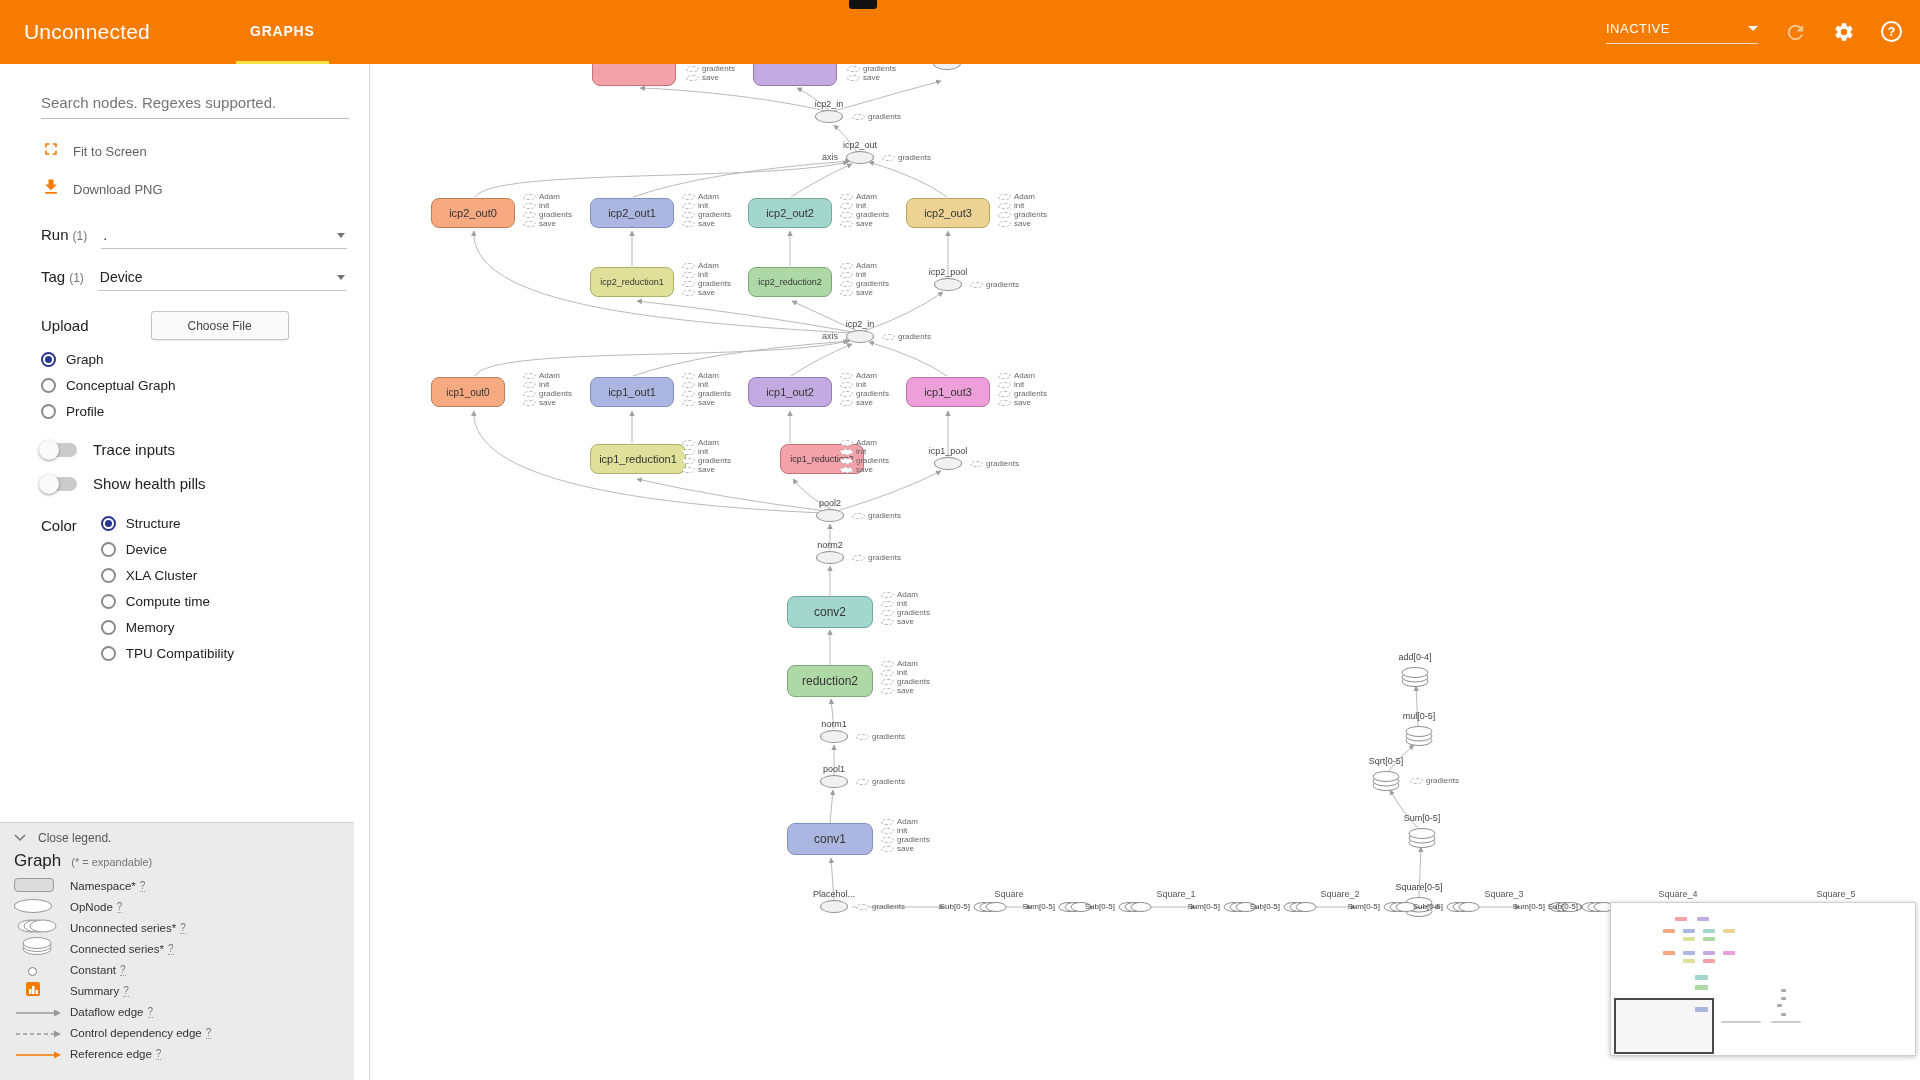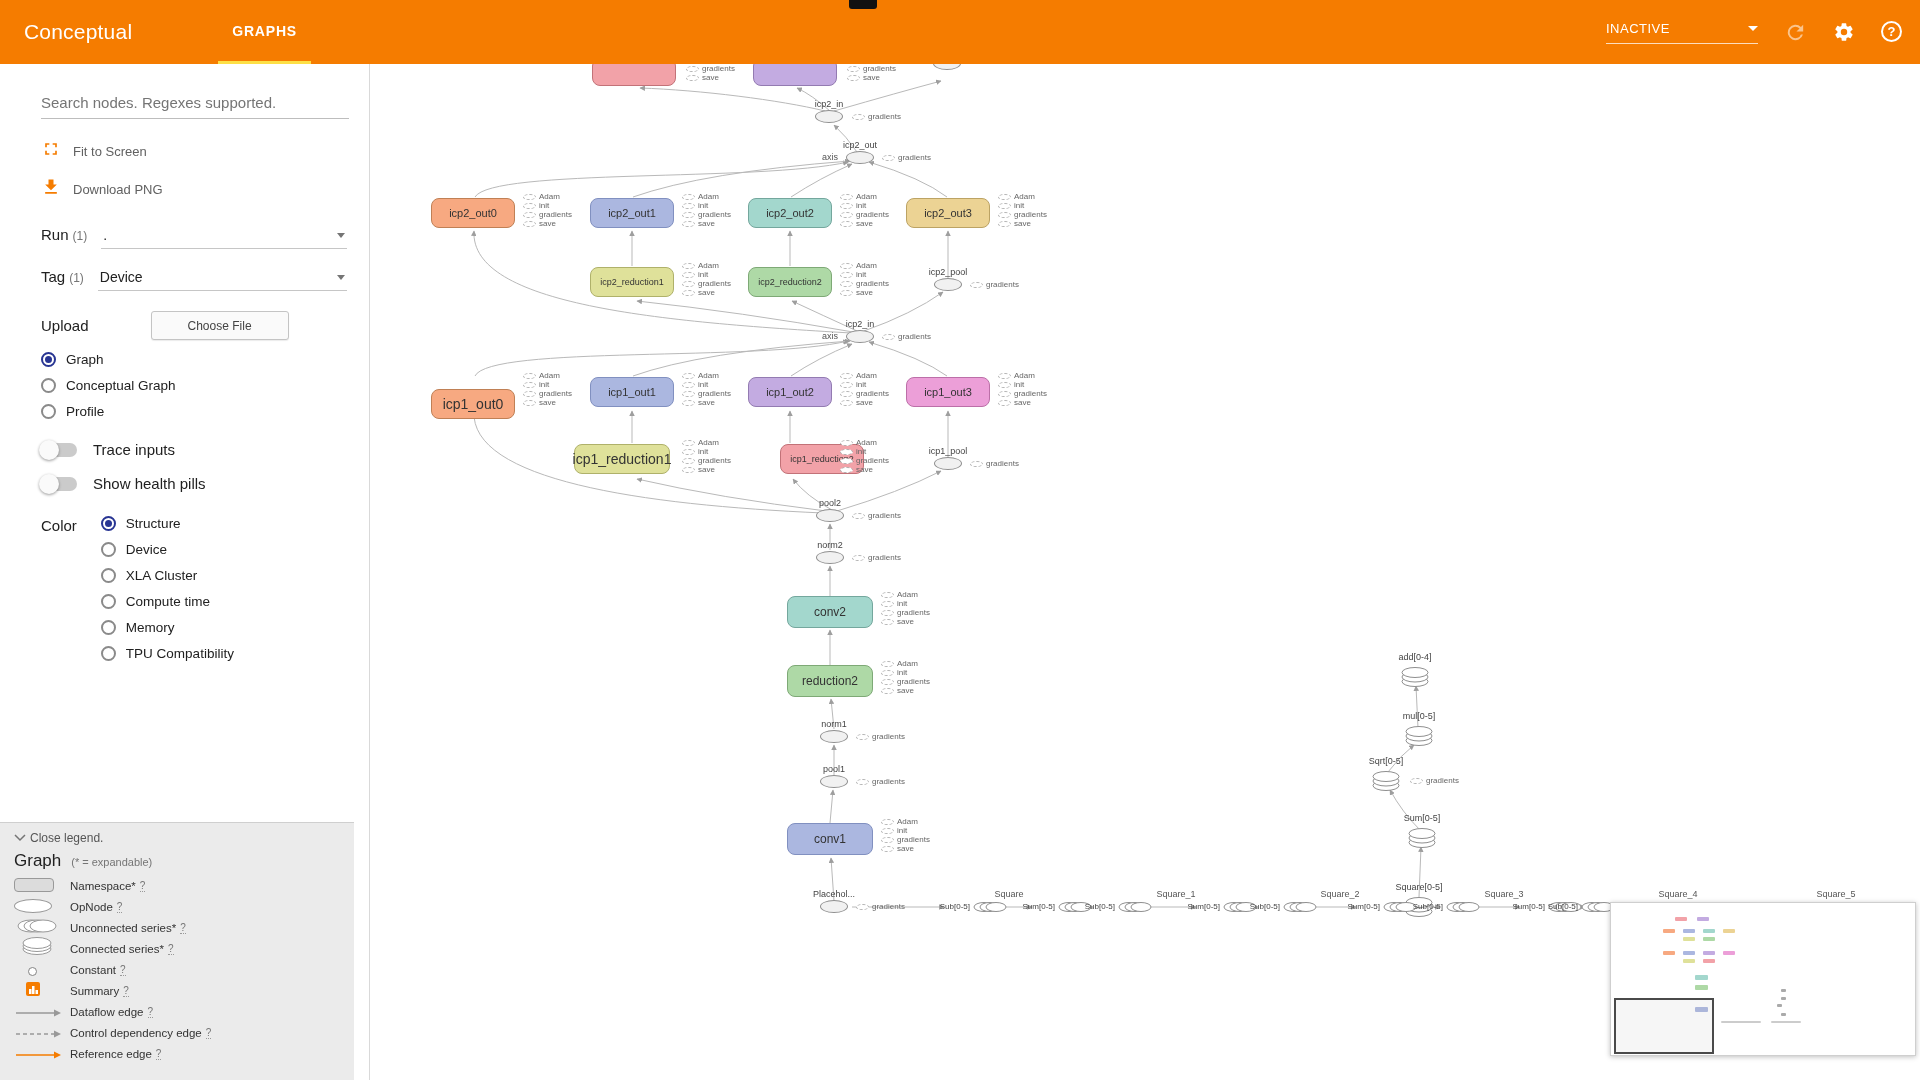--- a/index.html
+++ b/index.html
@@ -53,21 +53,21 @@
   .color-section{margin-top:24px;display:flex}
   .color-title{font-size:15px;margin-right:24px;margin-top:1px}
   .sub-colors{margin-top:18px;font-size:11px;color:#616161}
   .sub-row{display:flex;align-items:center;margin-top:6px}
   .sub-key{width:52px;color:#9e9e9e}
   .swatch{width:36px;height:14px;border:1px solid #9e9e9e;border-radius:6px;background:#fff;margin-right:14px}
 
   
   .legendp{position:absolute;left:0;bottom:0;width:354px;height:258px;background:#ebebeb;
     border-top:1px solid #cfcfcf;z-index:25;padding:8px 14px 0 14px}
-  .close-row{display:flex;align-items:center;gap:4px;cursor:pointer}
+  .close-row{display:flex;align-items:center;gap:12px;cursor:pointer}
   .close-row .c-txt{font-size:12px;color:#555}
   .legend-title-row{display:flex;align-items:baseline;gap:10px;margin-top:6px}
   .legend-title{font-size:17px;color:#212121}
   .legend-note{font-size:11px;color:#757575}
   .litem{display:flex;align-items:flex-end;height:20px;margin-top:1px}
   .lshape{width:56px;display:flex;align-items:center;flex:none}
   .llabel{font-size:11.5px;color:#333}
   .lhelp{font-size:10px;color:#757575;margin-left:4px;border-bottom:1px dotted #999;cursor:pointer}
 
   
@@ -86,21 +86,21 @@
   .ann-txt{font-size:8px;color:#666;line-height:8px;white-space:nowrap}
   .xlab{position:absolute;font-size:9px;color:#555;z-index:3;white-space:nowrap}
   .minimap{position:absolute;background:#fff;border:1px solid #cfcfcf;box-shadow:0 1px 5px rgba(0,0,0,.25);z-index:8}
   .mm-mark{position:absolute;border-radius:1px}
   .mm-view{position:absolute;border:2px solid #4a4a4a;background:rgba(180,180,180,.12);cursor:move}
 </style>
 </head>
 <body>
 
 <div class="header">
-  <div class="logo">Conceptual</div>
+  <div class="logo">Unconnected</div>
   <div class="tab">GRAPHS</div>
   <div class="header-right">
     <div class="status-select">
       <span>INACTIVE</span>
       <span class="caret-w"></span>
     </div>
     <span class="hicon" style="opacity:.55">
       <svg width="23" height="23" viewBox="0 0 24 24">
           <path d="M17.65 6.35A8 8 0 1 0 19.73 14h-2.08a6 6 0 1 1-1.41-6.24L13 11h7V4l-2.35 2.35z" fill="#fff"></path>
         </svg>
@@ -168,25 +168,25 @@
       <path d="M1428,907 L1440,907" fill="none" stroke="#b9b9b9" stroke-width="1" marker-end="url(#arr)"></path>
       <path d="M1470,907 L1520,907" fill="none" stroke="#b9b9b9" stroke-width="1" marker-end="url(#arr)"></path>
       <path d="M1573,907 L1585,907" fill="none" stroke="#b9b9b9" stroke-width="1" marker-end="url(#arr)"></path>
     </svg>
     <div class="ns" style="left: 431px; top: 198px; width: 84px; height: 30px; background: rgb(247, 169, 129); border-color: rgb(192, 128, 85); font-size: 11px;">icp2_out0</div>
     <div class="ns" style="left: 590px; top: 198px; width: 84px; height: 30px; background: rgb(171, 183, 224); border-color: rgb(129, 144, 192); font-size: 11px;">icp2_out1</div>
     <div class="ns" style="left: 748px; top: 198px; width: 84px; height: 30px; background: rgb(163, 215, 205); border-color: rgb(116, 167, 157); font-size: 11px;">icp2_out2</div>
     <div class="ns" style="left: 906px; top: 198px; width: 84px; height: 30px; background: rgb(236, 211, 148); border-color: rgb(188, 163, 100); font-size: 11px;">icp2_out3</div>
     <div class="ns" style="left: 590px; top: 267px; width: 84px; height: 30px; background: rgb(223, 225, 154); border-color: rgb(175, 177, 106); font-size: 9px;">icp2_reduction1</div>
     <div class="ns" style="left: 748px; top: 267px; width: 84px; height: 30px; background: rgb(174, 217, 166); border-color: rgb(126, 169, 118); font-size: 9px;">icp2_reduction2</div>
-    <div class="ns" style="left: 431px; top: 377px; width: 84px; height: 30px; background: rgb(247, 169, 129); border-color: rgb(192, 128, 85); font-size: 14px; margin-top: 12px;">icp1_out0</div>
+    <div class="ns" style="left: 431px; top: 377px; width: 74px; height: 30px; background: rgb(247, 169, 129); border-color: rgb(192, 128, 85); font-size: 10px;">icp1_out0</div>
     <div class="ns" style="left: 590px; top: 377px; width: 84px; height: 30px; background: rgb(171, 183, 224); border-color: rgb(129, 144, 192); font-size: 11px;">icp1_out1</div>
     <div class="ns" style="left: 748px; top: 377px; width: 84px; height: 30px; background: rgb(195, 171, 225); border-color: rgb(147, 123, 177); font-size: 11px;">icp1_out2</div>
     <div class="ns" style="left: 906px; top: 377px; width: 84px; height: 30px; background: rgb(236, 159, 216); border-color: rgb(188, 111, 168); font-size: 11px;">icp1_out3</div>
-    <div class="ns" style="left: 574px; top: 444px; width: 96px; height: 30px; background: rgb(223, 225, 154); border-color: rgb(175, 177, 106); font-size: 14px;">icp1_reduction1</div>
+    <div class="ns" style="left: 590px; top: 444px; width: 96px; height: 30px; background: rgb(223, 225, 154); border-color: rgb(175, 177, 106); font-size: 11px;">icp1_reduction1</div>
     <div class="ns" style="left: 780px; top: 444px; width: 84px; height: 30px; background: rgb(242, 162, 168); border-color: rgb(194, 114, 120); font-size: 9px;">icp1_reduction2</div>
     <div class="ns" style="left: 787px; top: 596px; width: 86px; height: 32px; background: rgb(163, 215, 205); border-color: rgb(116, 167, 157); font-size: 12px;">conv2</div>
     <div class="ns" style="left: 787px; top: 665px; width: 86px; height: 32px; background: rgb(174, 217, 166); border-color: rgb(126, 169, 118); font-size: 12px;">reduction2</div>
     <div class="ns" style="left: 787px; top: 823px; width: 86px; height: 32px; background: rgb(171, 183, 224); border-color: rgb(129, 144, 192); font-size: 12px;">conv1</div>
     <div class="ns" style="left: 592px; top: 58px; width: 84px; height: 28px; background: rgb(242, 162, 168); border-color: rgb(194, 114, 120); font-size: 10px;"></div>
     <div class="ns" style="left: 753px; top: 58px; width: 84px; height: 28px; background: rgb(195, 171, 225); border-color: rgb(147, 123, 177); font-size: 10px;"></div>
     <div class="op" style="left: 789px; top: 99px;">
       <div class="op-label">icp2_in</div>
       <div class="op-ell"></div>
     </div>

